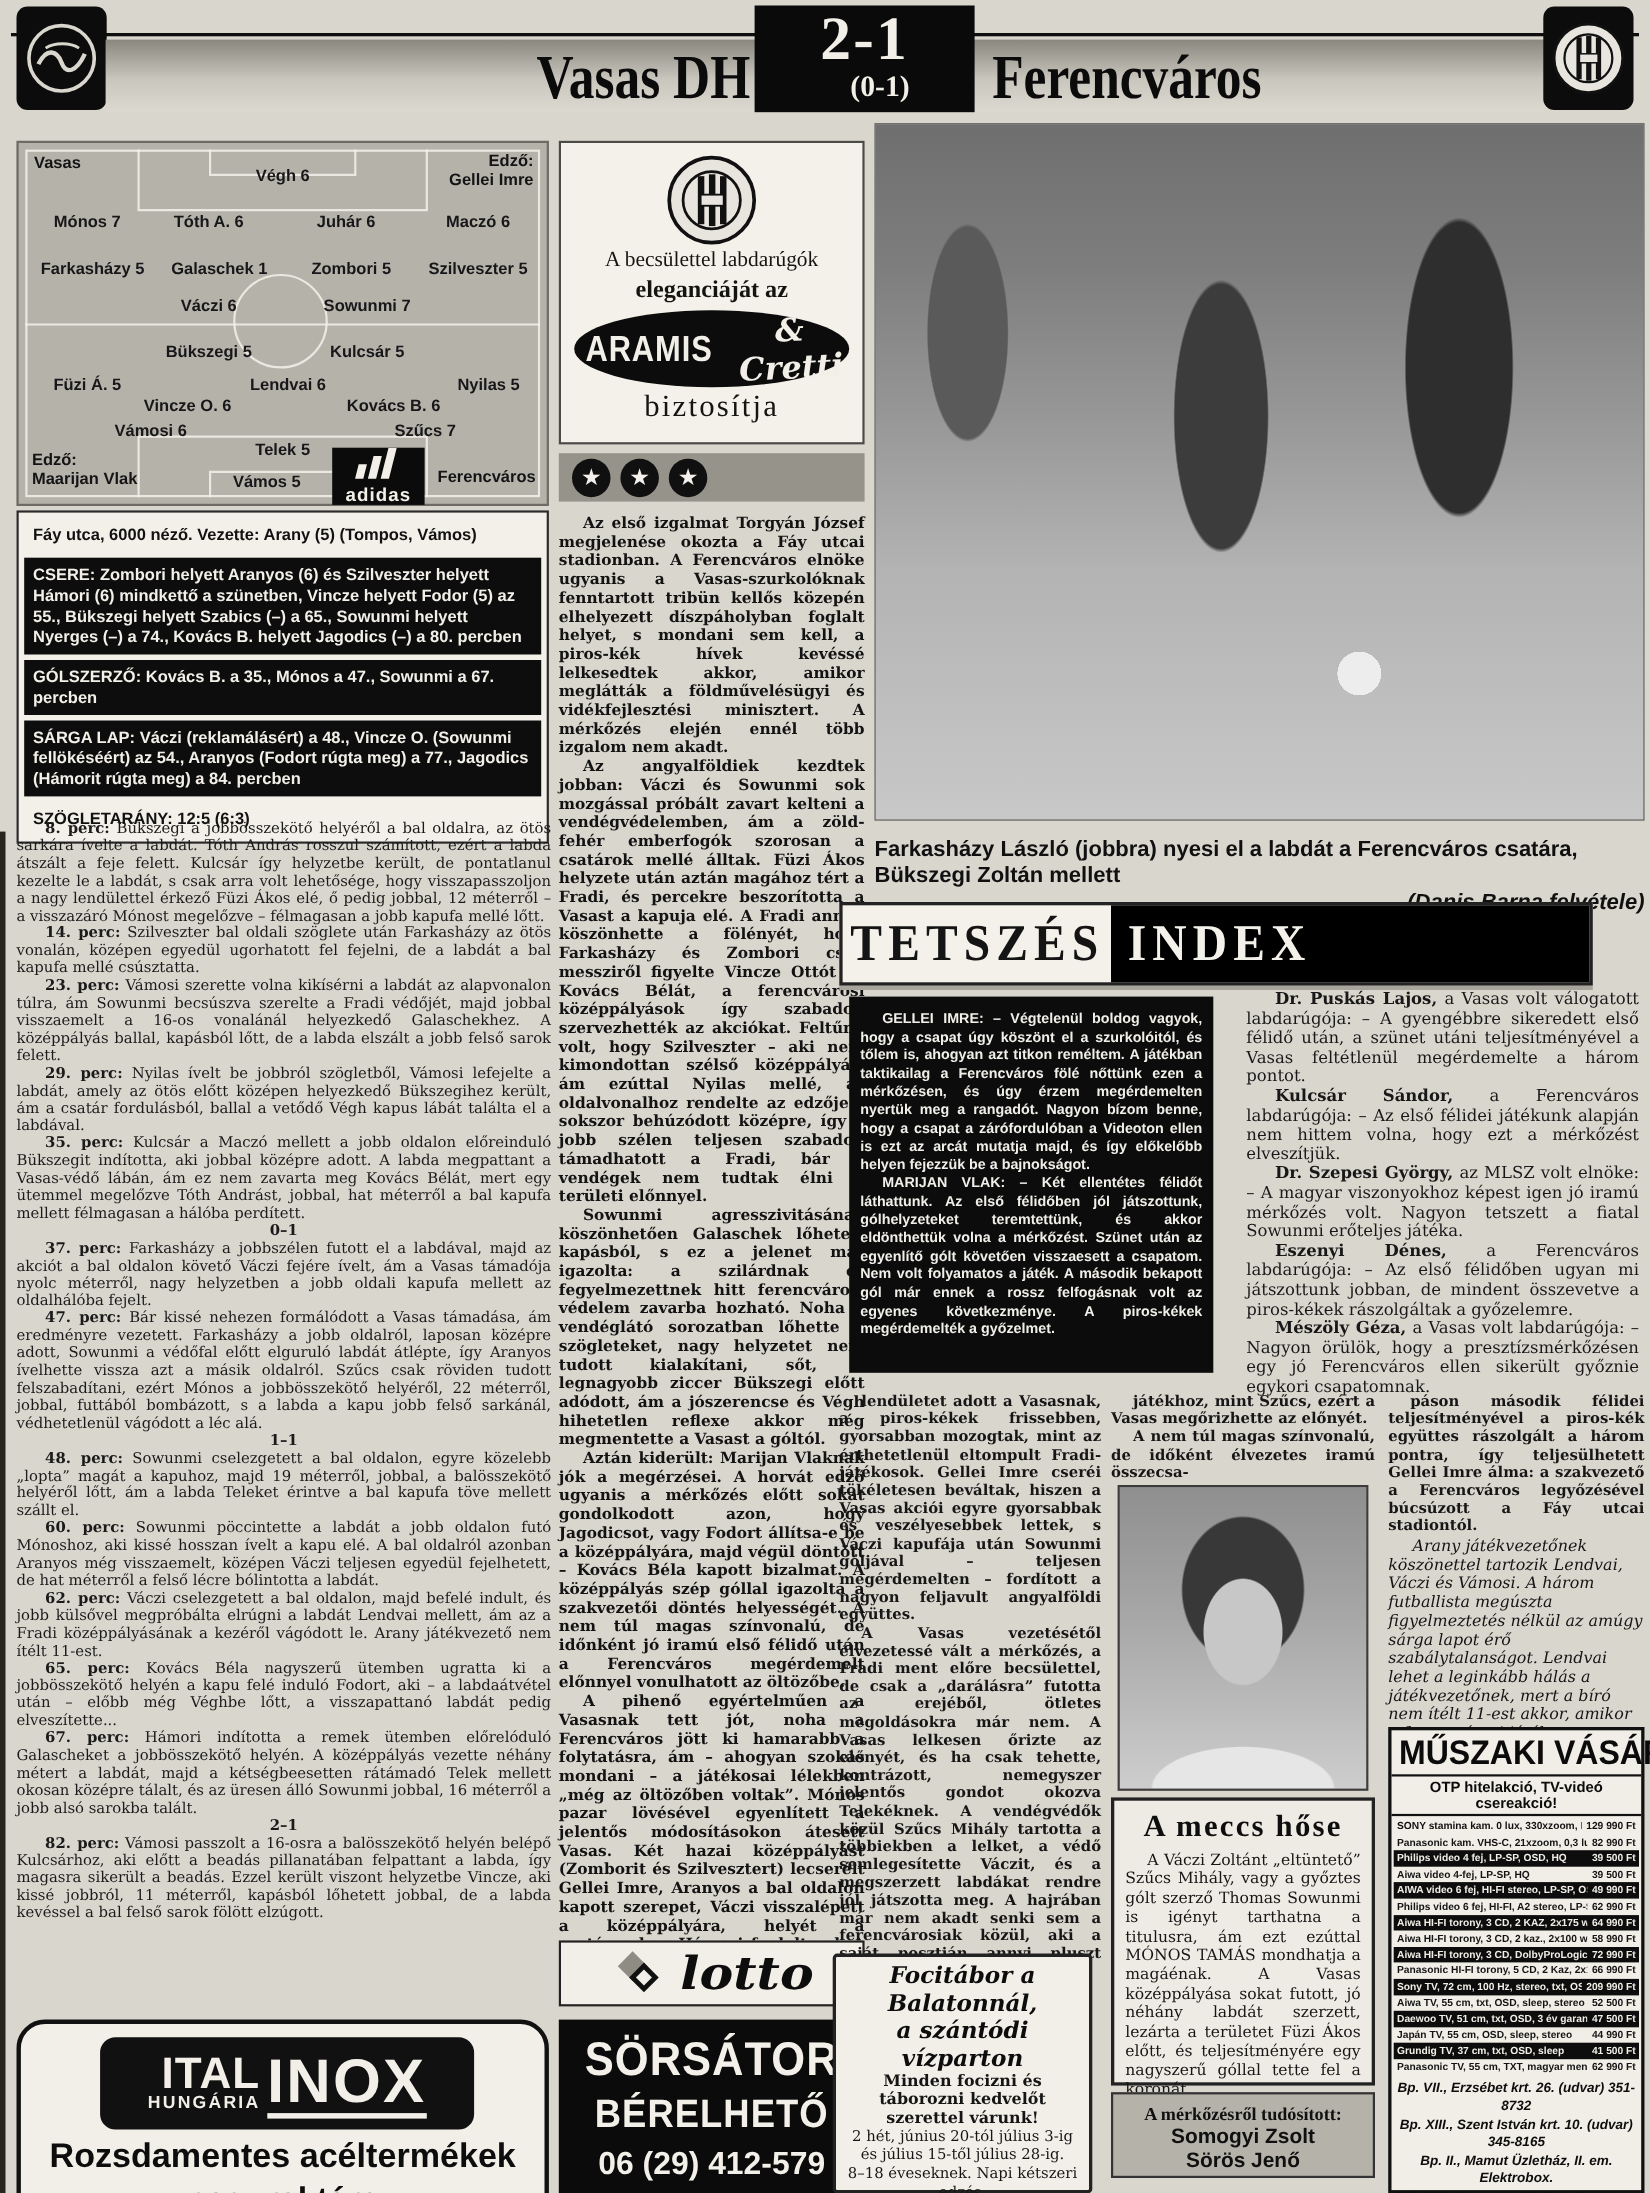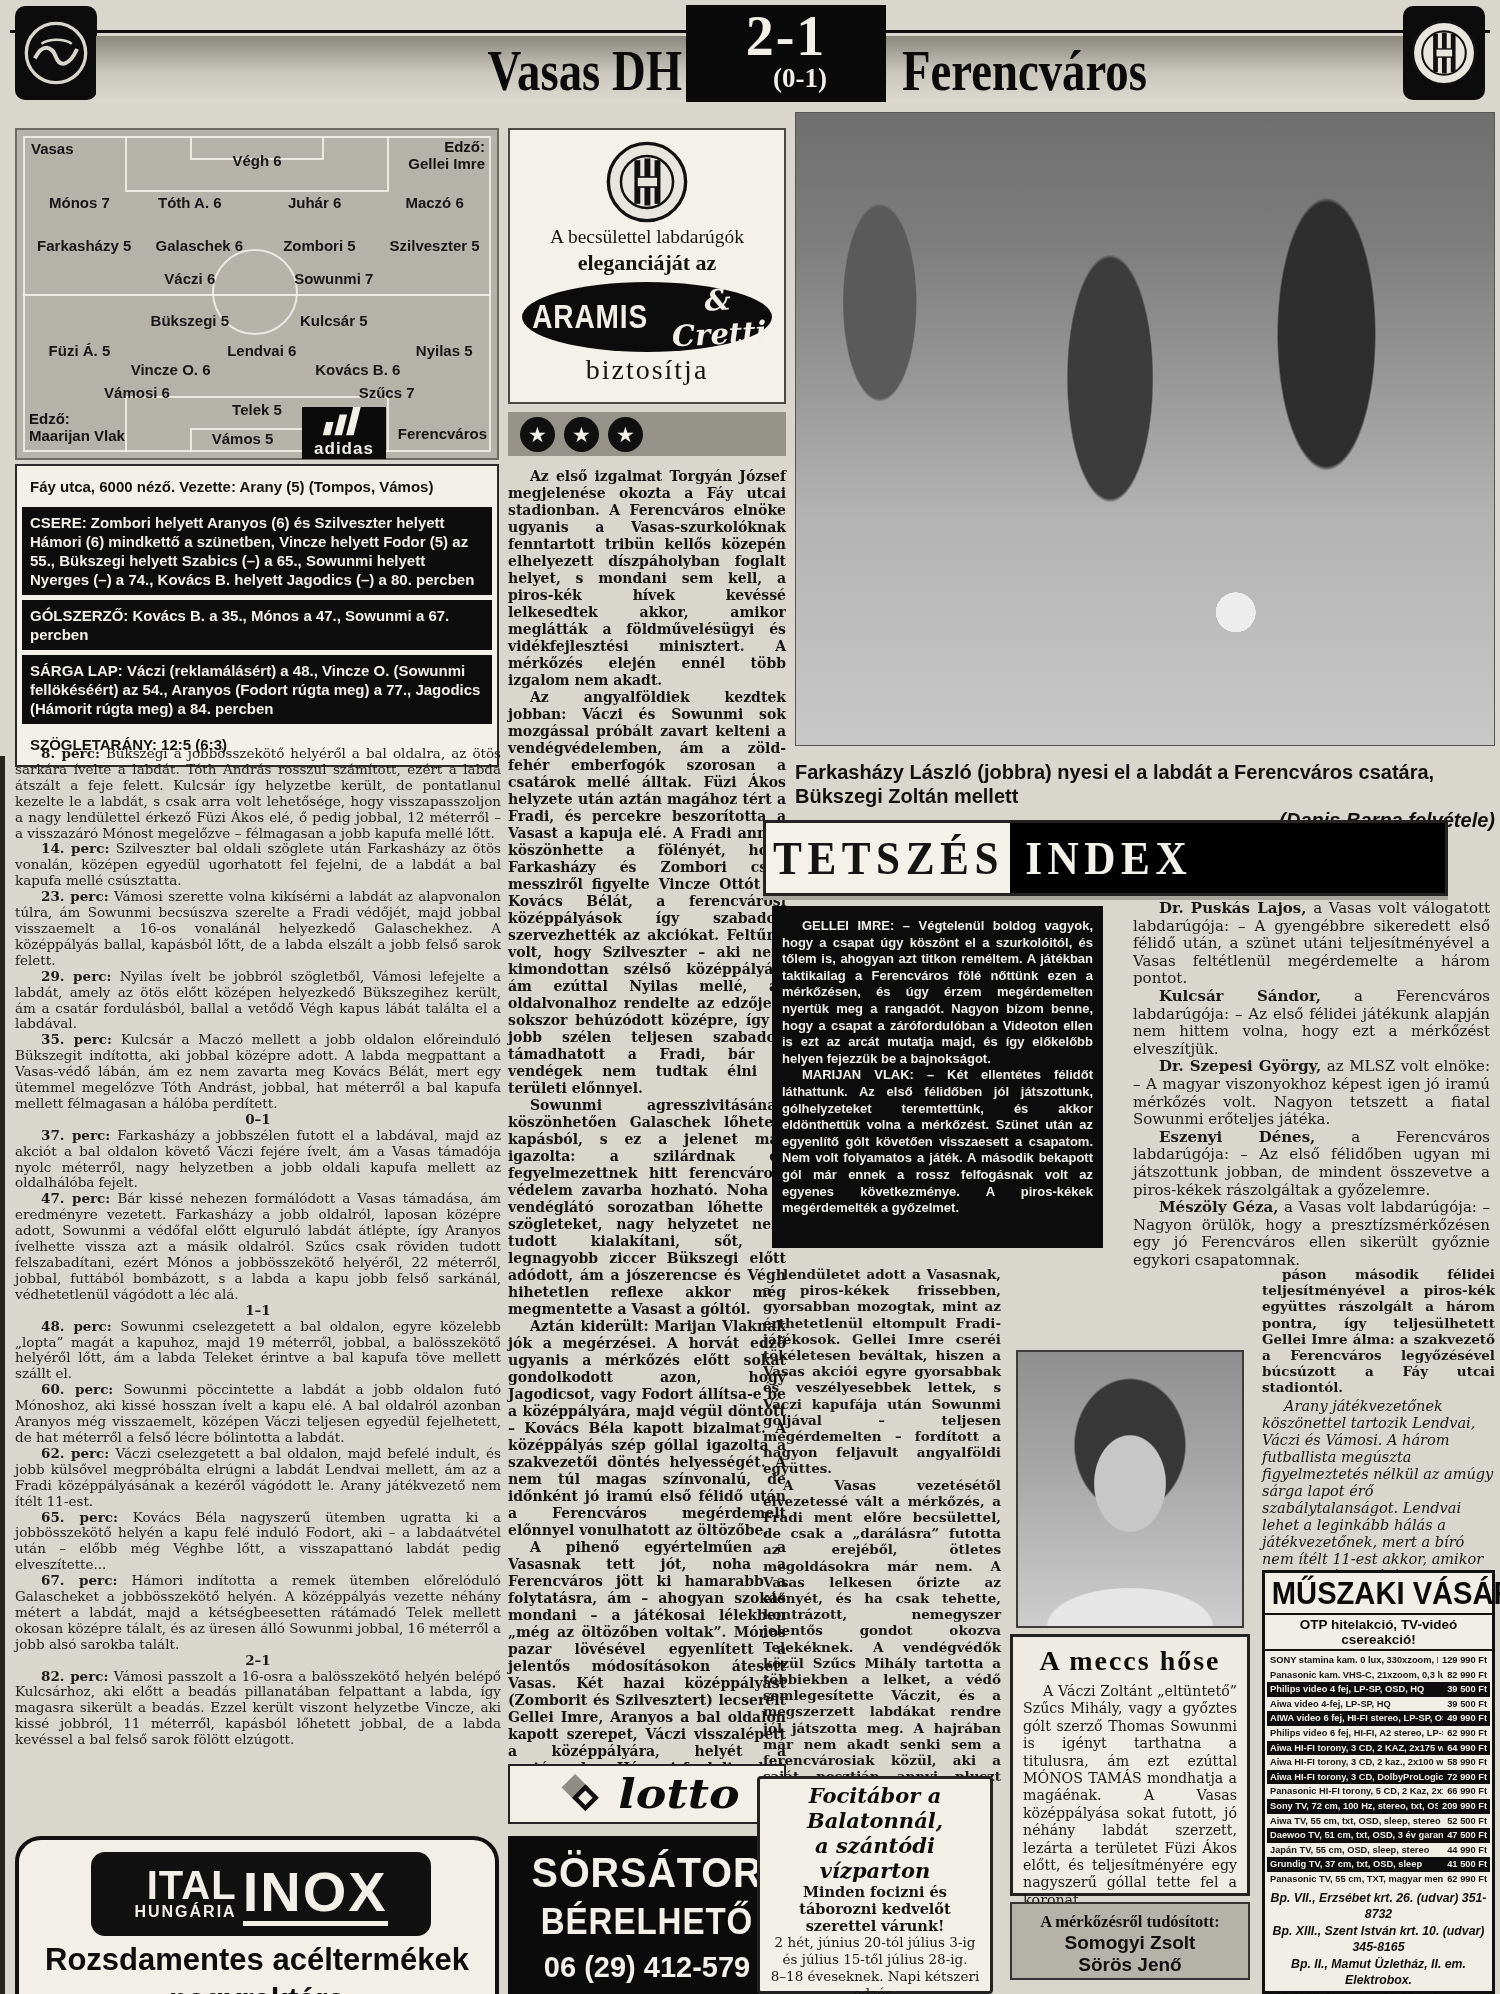--- a/index.html
+++ b/index.html
@@ -204,21 +204,21 @@
     </div>
     <div class="pitch-corner pc-br" data-name="away-team-label">Ferencváros</div>
 
     <div data-name="player-labels">
         <div class="player" data-name="player-label" style="left: 50%; top: 9%;">Végh 6</div>
         <div class="player" data-name="player-label" style="left: 13%; top: 22%;">Mónos 7</div>
         <div class="player" data-name="player-label" style="left: 36%; top: 22%;">Tóth A. 6</div>
         <div class="player" data-name="player-label" style="left: 62%; top: 22%;">Juhár 6</div>
         <div class="player" data-name="player-label" style="left: 87%; top: 22%;">Maczó 6</div>
         <div class="player" data-name="player-label" style="left: 14%; top: 35%;">Farkasházy 5</div>
-        <div class="player" data-name="player-label" style="left: 38%; top: 35%;">Galaschek 6</div>
+        <div class="player" data-name="player-label" style="left: 38%; top: 35%;">Galaschek 1</div>
         <div class="player" data-name="player-label" style="left: 63%; top: 35%;">Zombori 5</div>
         <div class="player" data-name="player-label" style="left: 87%; top: 35%;">Szilveszter 5</div>
         <div class="player" data-name="player-label" style="left: 36%; top: 45%;">Váczi 6</div>
         <div class="player" data-name="player-label" style="left: 66%; top: 45%;">Sowunmi 7</div>
         <div class="player" data-name="player-label" style="left: 36%; top: 58%;">Bükszegi 5</div>
         <div class="player" data-name="player-label" style="left: 66%; top: 58%;">Kulcsár 5</div>
         <div class="player" data-name="player-label" style="left: 13%; top: 67%;">Füzi Á. 5</div>
         <div class="player" data-name="player-label" style="left: 51%; top: 67%;">Lendvai 6</div>
         <div class="player" data-name="player-label" style="left: 89%; top: 67%;">Nyilas 5</div>
         <div class="player" data-name="player-label" style="left: 32%; top: 73%;">Vincze O. 6</div>
@@ -352,20 +352,24 @@
       <p data-name="expert-quote"><b data-name="expert-name">Kulcsár Sándor,</b><span data-name="expert-quote-text"> a Ferencváros labdarúgója: – Az első félidei játékunk alapján nem hittem volna, hogy ezt a mérkőzést elveszítjük.</span></p>
       <p data-name="expert-quote"><b data-name="expert-name">Dr. Szepesi György,</b><span data-name="expert-quote-text"> az MLSZ volt elnöke: – A magyar viszonyokhoz képest igen jó iramú mérkőzés volt. Nagyon tetszett a fiatal Sowunmi erőteljes játéka.</span></p>
       <p data-name="expert-quote"><b data-name="expert-name">Eszenyi Dénes,</b><span data-name="expert-quote-text"> a Ferencváros labdarúgója: – Az első félidőben ugyan mi játszottunk jobban, de mindent összevetve a piros-kékek rászolgáltak a győzelemre.</span></p>
       <p data-name="expert-quote"><b data-name="expert-name">Mészöly Géza,</b><span data-name="expert-quote-text"> a Vasas volt labdarúgója: – Nagyon örülök, hogy a presztízsmérkőzésen egy jó Ferencváros ellen sikerült győznie egykori csapatomnak.</span></p>
     </div>
 
   <div class="cont1 colserif" data-name="continuation-column-1">
       <p data-name="continuation-paragraph">lendületet adott a Vasasnak, a piros-kékek frissebben, gyorsabban mozogtak, mint az érthetetlenül eltompult Fradi-játékosok. Gellei Imre cseréi tökéletesen beváltak, hiszen a Vasas akciói egyre gyorsabbak és veszélyesebbek lettek, s Váczi kapufája után Sowunmi góljával – teljesen megérdemelten – fordított a nagyon feljavult angyalföldi együttes.</p>
       <p data-name="continuation-paragraph">A Vasas vezetésétől élvezetessé vált a mérkőzés, a Fradi ment előre becsülettel, de csak a „darálásra” futotta az erejéből, ötletes megoldásokra már nem. A Vasas lelkesen őrizte az előnyét, és ha csak tehette, kontrázott, nemegyszer jelentős gondot okozva Telekéknek. A vendégvédők közül Szűcs Mihály tartotta a többiekben a lelket, a védő semlegesítette Váczit, és a megszerzett labdákat rendre jól játszotta meg. A hajrában már nem akadt senki sem a ferencvárosiak közül, aki a saját posztján annyi pluszt hozzá tudott volna tenni a</p>
     </div>
+  <div class="cont2 colserif" data-name="continuation-column-2">
+      <p data-name="continuation-paragraph">játékhoz, mint Szűcs, ezért a Vasas megőrizhette az előnyét.</p>
+      <p data-name="continuation-paragraph">A nem túl magas színvonalú, de időként élvezetes iramú összecsa-</p>
+    </div>
   <div class="cont3" data-name="continuation-column-3">
     <div class="colserif" data-name="continuation-column-3-lead">
       <p data-name="continuation-paragraph">páson második félidei teljesítményével a piros-kék együttes rászolgált a három pontra, így teljesülhetett Gellei Imre álma: a szakvezető a Ferencváros legyőzésével búcsúzott a Fáy utcai stadiontól.</p>
     </div>
     <div class="cont3-italic" data-name="continuation-column-3-italic">
       <p data-name="referee-note-paragraph">Arany játékvezetőnek köszönettel tartozik Lendvai, Váczi és Vámosi. A három futballista megúszta figyelmeztetés nélkül az amúgy sárga lapot érő szabálytalanságot. Lendvai lehet a leginkább hálás a játékvezetőnek, mert a bíró nem ítélt 11-est akkor, amikor a ferencvárosi játékos a büntetőterületen belül kézzel ért a labdához.</p>
     </div>
   </div>
 
   <div class="portrait" data-name="hero-portrait-photo"></div>

